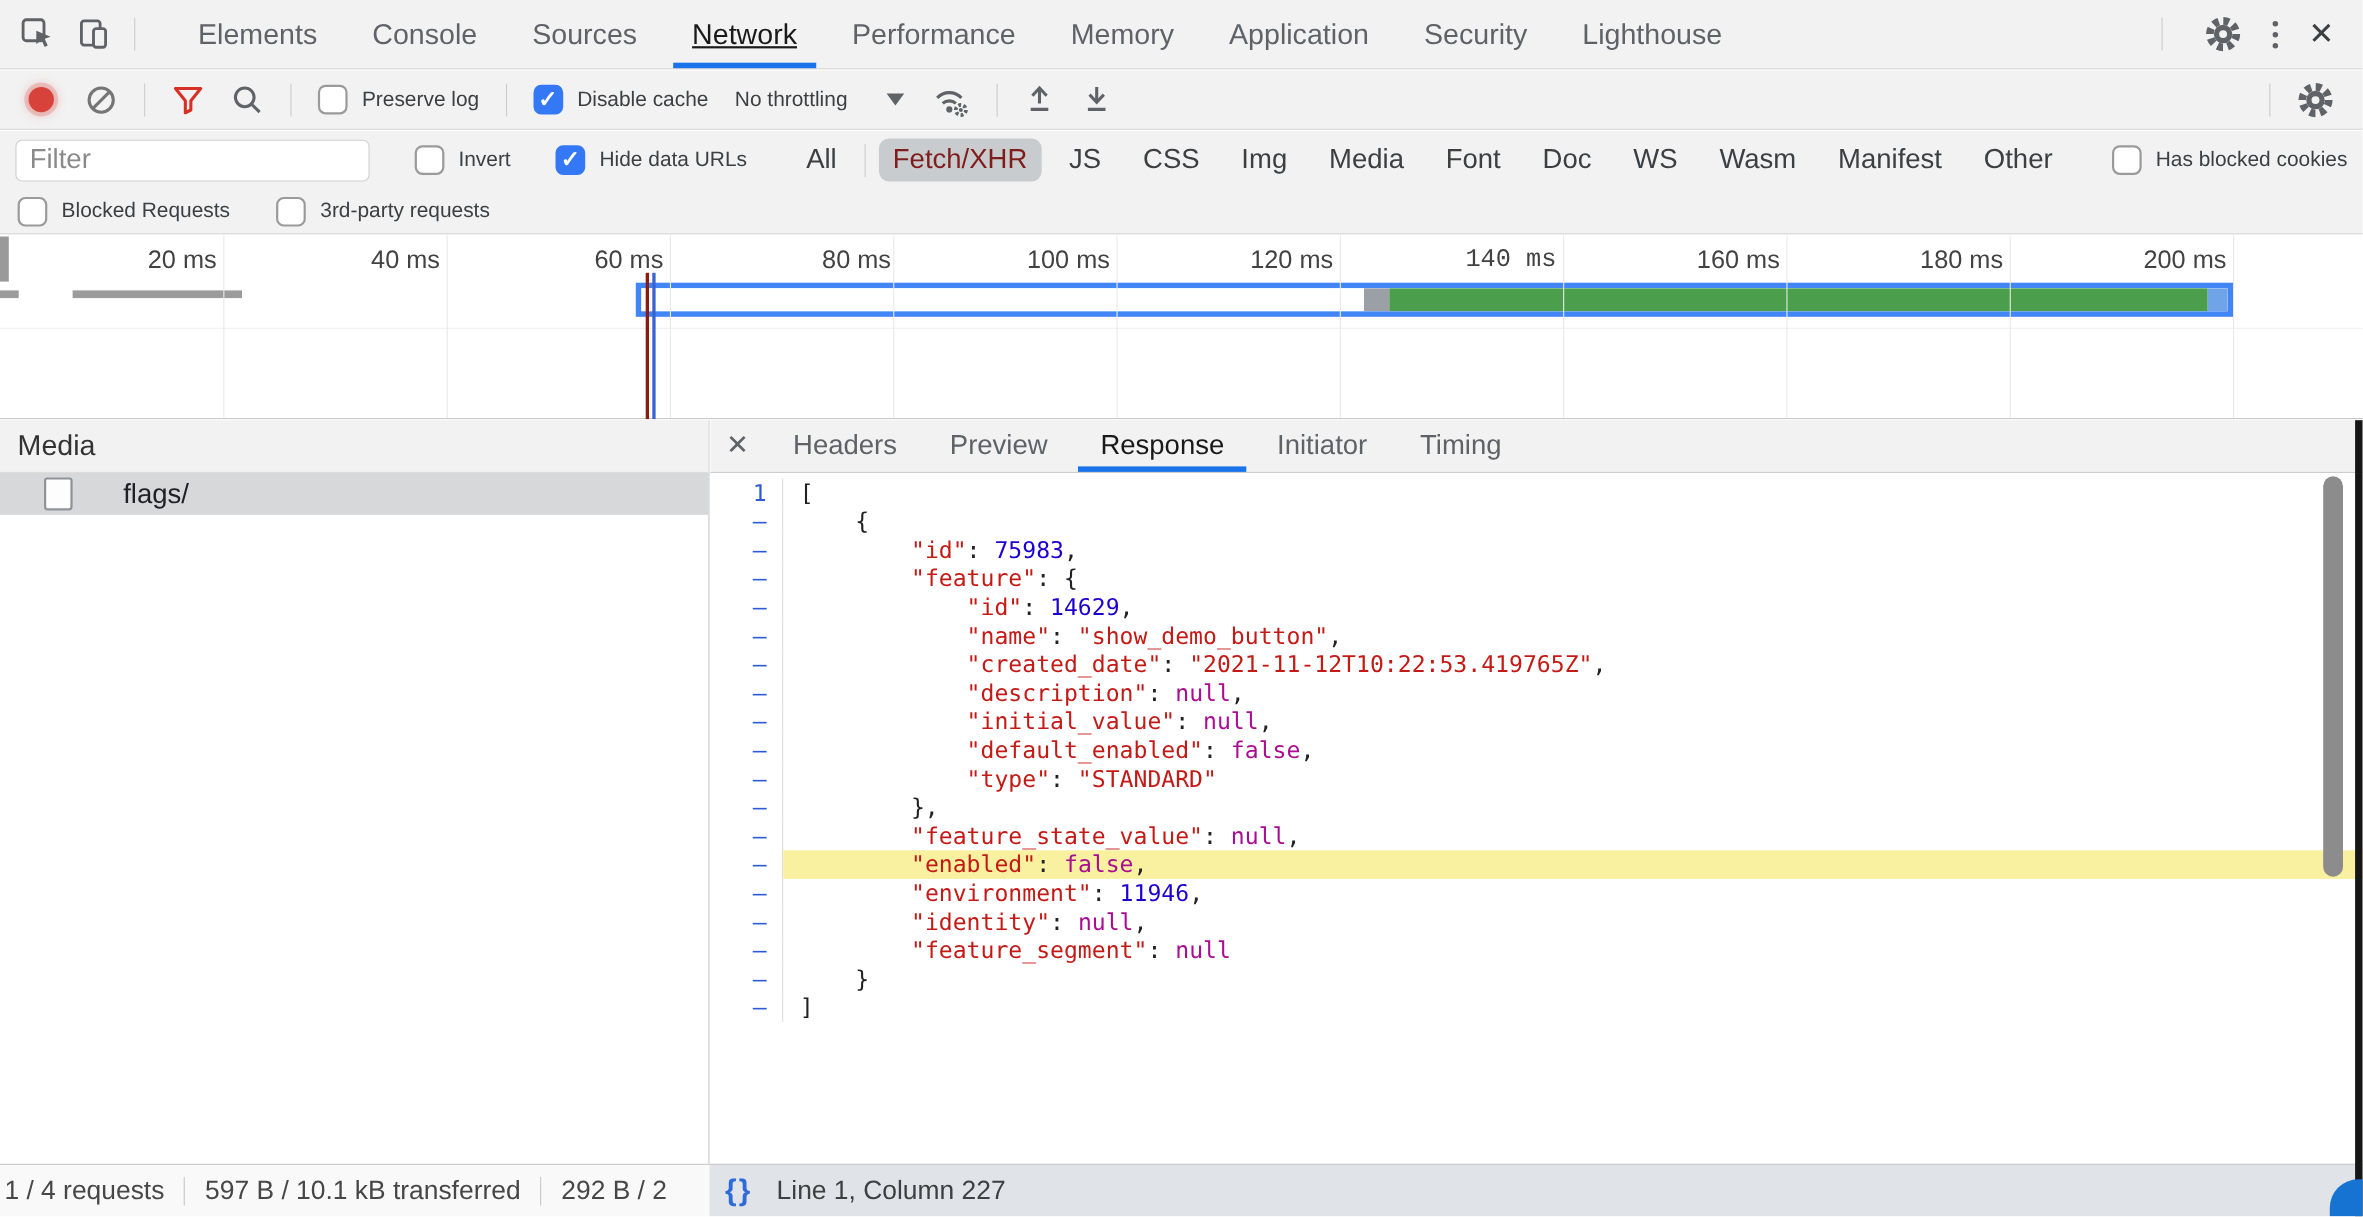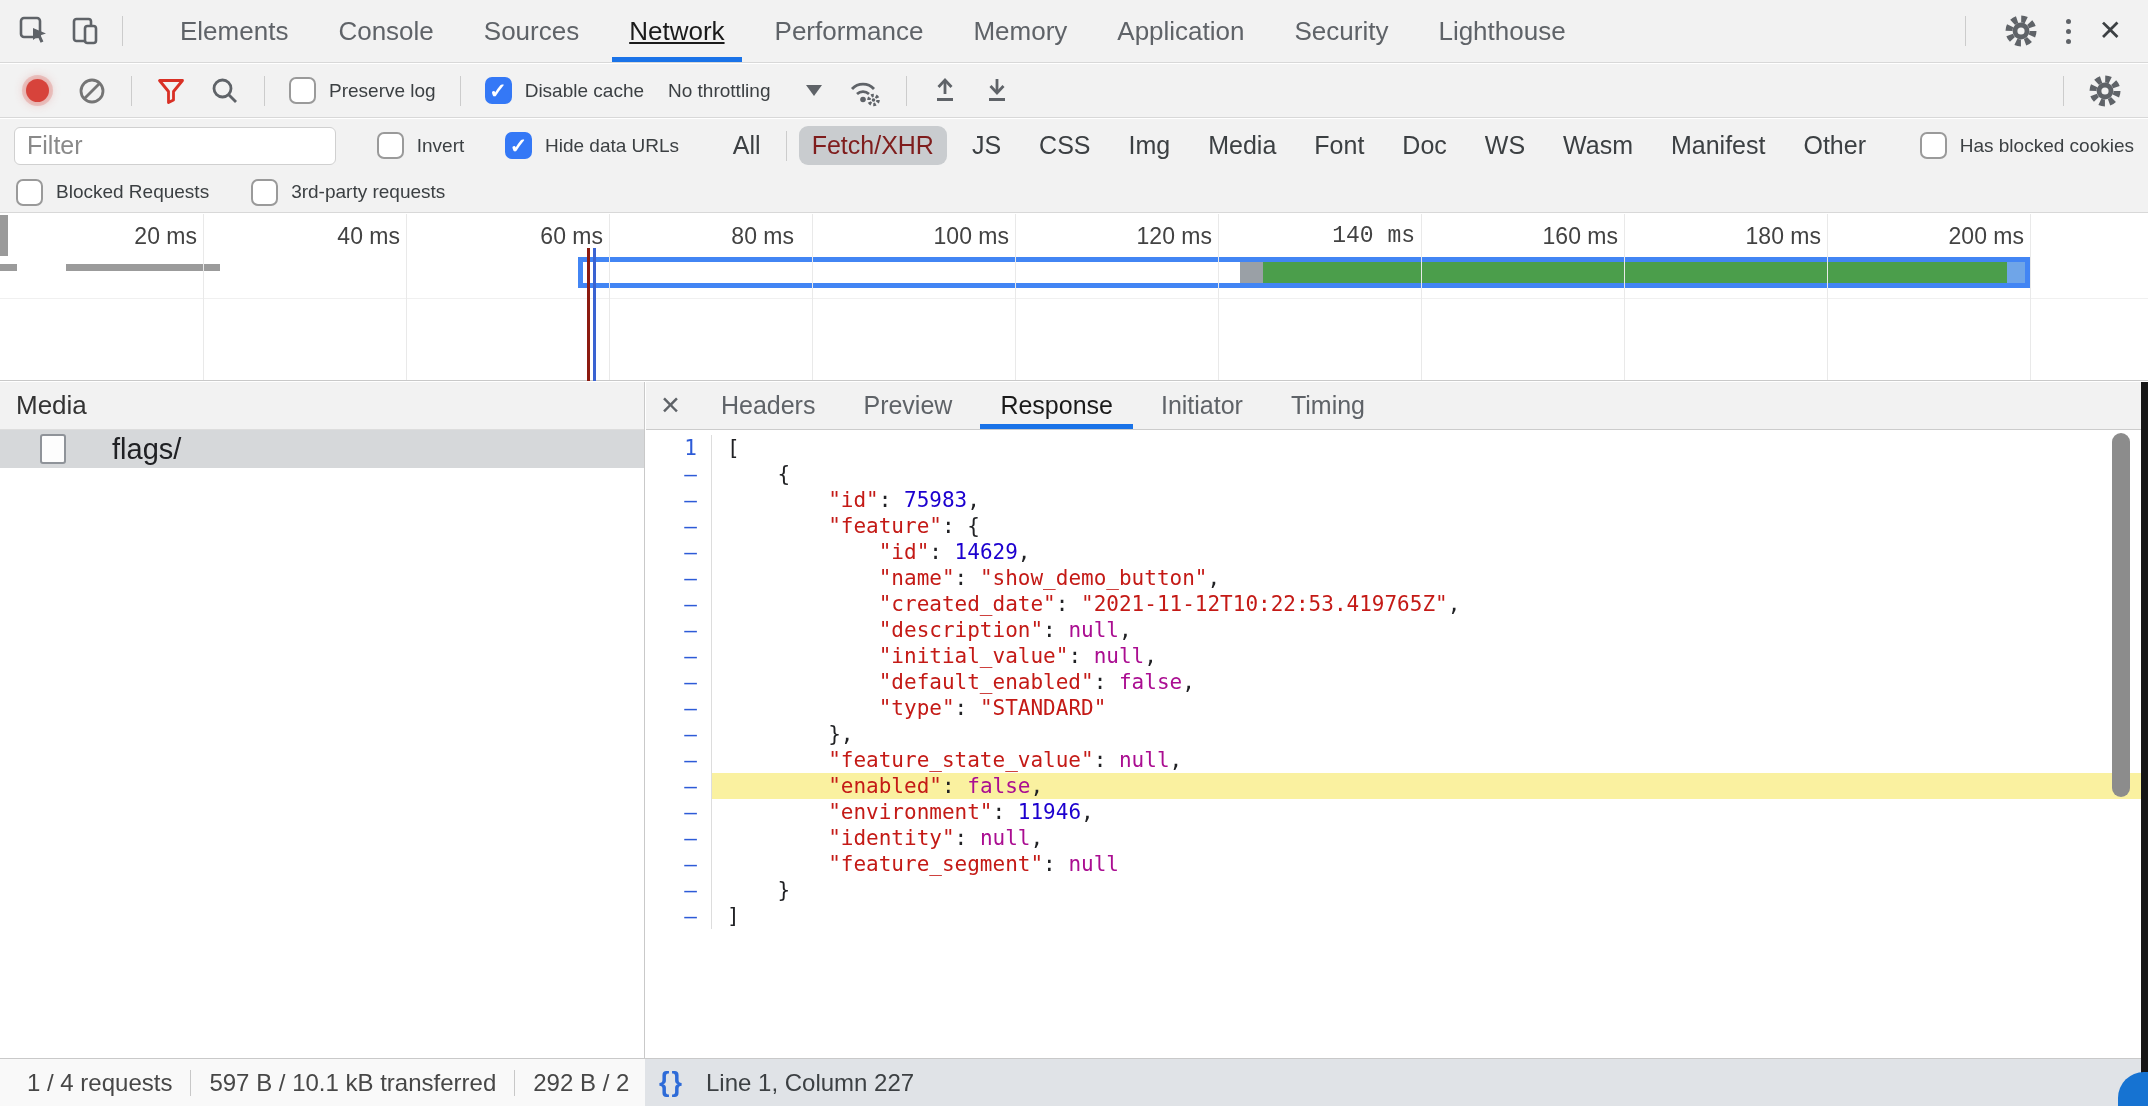--- a/index.html
+++ b/index.html
@@ -82,21 +82,21 @@
   .cursor { position:absolute; top:34px; height:133px; width:3px; z-index:5; }
 
   
   .main { position:absolute; top:382px; left:0; right:0; height:676px; background:#fff; }
   .name-panel { position:absolute; left:0; top:0; bottom:0; width:645px; border-right:1px solid #c9c9c9; }
   .col-header { height:48px; background:#f2f2f2; border-bottom:1px solid #ddd;
     display:flex; align-items:center; padding-left:16px; font-size:26px; color:#333; }
   .req-row { height:38px; background:#d6d8da; display:flex; align-items:center;
     padding-left:40px; gap:46px; }
   .doc-icon { width:26px; height:30px; border:2px solid #8f9399; border-radius:3px; background:#fdfdfd; flex:none; }
-  .req-name { font-size:29px; color:#202124; }
+  .req-name { font-size:25px; color:#202124; }
 
   .details { position:absolute; left:646px; top:0; right:0; bottom:0; }
   .det-tabbar { height:48px; background:#f2f2f2; border-bottom:1px solid #ccc;
     display:flex; align-items:center; }
   .det-close { font-size:25px; color:#5f6368; padding:0 16px 0 14px; line-height:1; }
   .det-tab { position:relative; height:100%; display:flex; align-items:center; padding:0 24px;
     font-size:25px; color:#5f6368; white-space:nowrap; }
   .det-tab.active { color:#1a1a1a; }
   .det-tab.active::after { content:""; position:absolute; left:4px; right:4px; bottom:0;
     height:5px; background:#1a73e8; }
@@ -118,21 +118,21 @@
   .sb-thumb { position:absolute; right:18px; top:51px; width:18px; height:364px;
     border-radius:9px; background:#8c8c8c; }
   .dark-strip { position:absolute; left:2141px; top:382px; width:7px; height:724px;
     background:#161616; z-index:40; }
   .blue-corner { position:absolute; left:2118px; top:1072px; width:30px; height:34px;
     background:#1673d2; border-top-left-radius:26px; z-index:50; }
 
   
   .statusbar { position:absolute; top:1058px; left:0; right:0; height:48px; display:flex; }
   .status-left { width:645px; flex:none; background:#f9f9f9; border-top:1px solid #c9c9c9;
-    display:flex; align-items:center; padding-left:27px; gap:18px; overflow:hidden; white-space:nowrap; }
+    display:flex; align-items:center; padding-left:4px; gap:18px; overflow:hidden; white-space:nowrap; }
   .status-item { font-size:24px; color:#474747; flex:none; }
   .status-div { width:1px; height:26px; background:#c8c8c8; flex:none; }
   .status-right { flex:1; background:#e0e3e7; border-top:1px solid #c9c9c9;
     display:flex; align-items:center; padding-left:14px; gap:22px; }
   .braces { font-size:27px; font-weight:bold; color:#2e6bd8; letter-spacing:2px; }
   .linecol { font-size:24px; color:#3c4043; }
 
   svg { display:block; }
 </style>
 </head>
@@ -310,21 +310,21 @@
     </div>
     <div class="cursor" style="left:587px;background:#8c1a10;"></div>
     <div class="cursor" style="left:593px;background:#3a63d2;"></div>
   <div class="gridline" style="left: 203px;"></div>
       <div class="rulerlabel" style="left: 83px;">20 ms</div>
       <div class="gridline" style="left: 406px;"></div>
       <div class="rulerlabel" style="left: 286px;">40 ms</div>
       <div class="gridline" style="left: 609px;"></div>
       <div class="rulerlabel" style="left: 489px;">60 ms</div>
       <div class="gridline" style="left: 812px;"></div>
-      <div class="rulerlabel" style="left: 680px;">80 ms</div>
+      <div class="rulerlabel" style="left: 696px;">80 ms</div>
       <div class="gridline" style="left: 1015px;"></div>
       <div class="rulerlabel" style="left: 895px;">100 ms</div>
       <div class="gridline" style="left: 1218px;"></div>
       <div class="rulerlabel" style="left: 1098px;">120 ms</div>
       <div class="gridline" style="left: 1421px;"></div>
       <div class="rulerlabel" style="left: 1301px; font-family: Liberation Mono, monospace;">140 ms</div>
       <div class="gridline" style="left: 1624px;"></div>
       <div class="rulerlabel" style="left: 1504px;">160 ms</div>
       <div class="gridline" style="left: 1827px;"></div>
       <div class="rulerlabel" style="left: 1707px;">180 ms</div>

